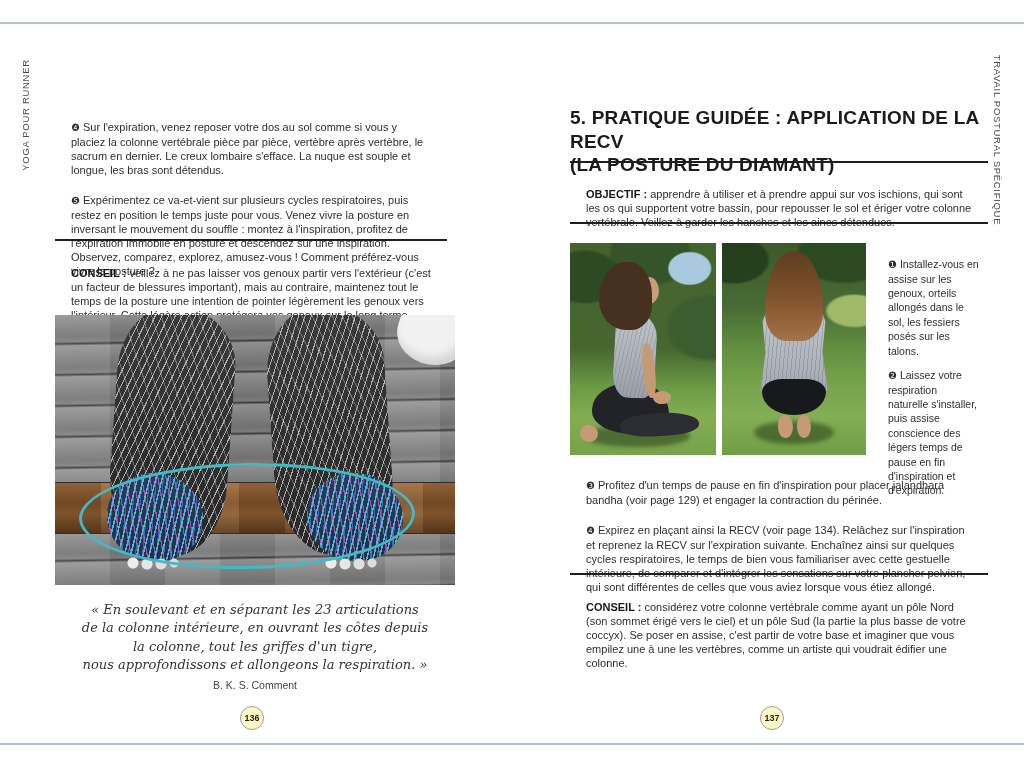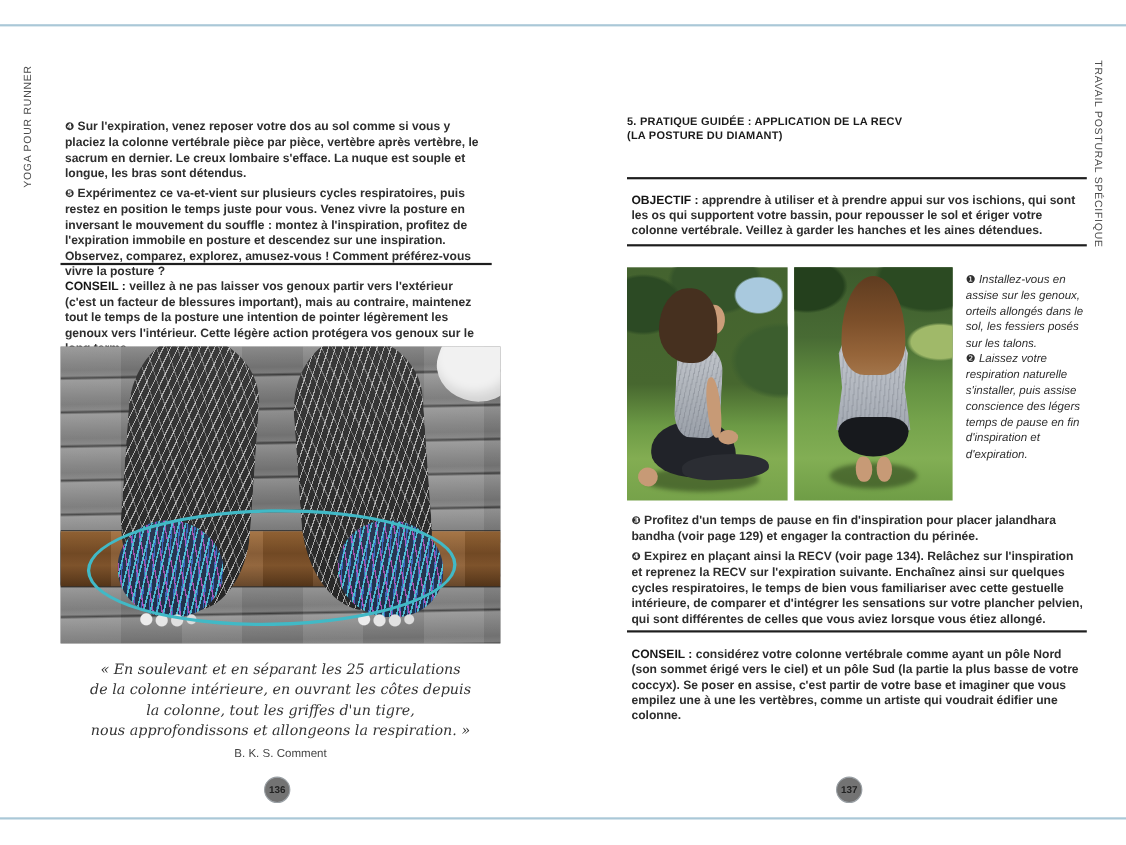--- a/index.html
+++ b/index.html
@@ -14,25 +14,25 @@
   .edge-rule.bottom{top:743px;}
   .margin-label{
     font-size:9.5px;letter-spacing:.7px;color:#4a4a4a;white-space:nowrap;
     height:14px;line-height:14px;text-align:center;
   }
   .margin-label.left{left:-44px;top:108px;width:140px;transform:rotate(-90deg);}
   .margin-label.right{left:897px;top:133px;width:200px;transform:rotate(90deg);}
   .pagenum{
     width:22px;height:22px;border:1px solid #9aa0a5;border-radius:50%;
     display:flex;align-items:center;justify-content:center;
-    font-size:9px;font-weight:bold;color:#222;background:#737373;
+    font-size:9px;font-weight:bold;color:#222;background:#fef9c3;
   }
   
   .body-txt{font-size:11px;line-height:1.28;}
-  .body-txt p{margin:4px;font-weight:bold;}
+  .body-txt p{margin:16px;}
   .bullet{font-size:10px;}
   .hrule{height:2px;background:#1e1e1e;}
   strong{color:#161616;}
   
   .lp-steps{left:55px;top:104px;width:392px;}
   .lp-rule1{left:55px;top:239px;width:392px;}
   .lp-conseil{left:55px;top:250px;width:392px;}
   .lp-quote{
     left:55px;top:601px;width:400px;text-align:center;
     font-family:"DejaVu Serif","Liberation Serif",serif;font-style:italic;
@@ -91,27 +91,27 @@
   .hand-blob{
     right:-14px;top:-12px;width:72px;height:62px;background:#f1f1f1;
     border-radius:50% 40% 60% 55%;transform:rotate(18deg);
     box-shadow:inset -6px -6px 10px rgba(0,0,0,.12);
   }
   .ellipse-overlay{
     left:24px;top:148px;width:330px;height:100px;
     border:3px solid #41b9c6;border-radius:50%;transform:rotate(-1deg);
   }
   
-  .rp-heading{left:570px;top:106px;width:420px;font-size:10px;font-weight:bold;
+  .rp-heading{left:570px;top:106px;width:420px;font-size:19px;font-weight:bold;
     line-height:1.24;color:#1b1b1b;letter-spacing:.2px;}
   .rp-rule1{left:570px;top:161px;width:418px;}
   .rp-objectif{left:570px;top:171px;width:418px;}
   .rp-rule2{left:570px;top:222px;width:418px;}
   .rp-side{left:878px;top:247px;width:112px;font-size:10.5px;line-height:1.37;}
-  .rp-side p{margin:0;font-style:italic;}
+  .rp-side p{margin:10px;}
   .rp-steps{left:570px;top:462px;width:422px;}
   .rp-rule3{left:570px;top:573px;width:418px;}
   .rp-conseil{left:570px;top:584px;width:418px;}
   .rp-pagenum{left:760px;top:706px;}
   
   .rp-photo{top:243px;height:212px;overflow:hidden;}
   .rp-photo1{
     left:570px;width:146px;
     background:
       radial-gradient(ellipse 34px 26px at 82% 12%,#a9c9de 0 60%,rgba(169,201,222,0) 66%),
@@ -191,21 +191,21 @@
     <div class="abs leg right"></div>
     <div class="abs foot left"></div>
     <div class="abs foot right"></div>
     <div class="abs toes left"></div>
     <div class="abs toes right"></div>
     <div class="abs hand-blob"></div>
     <div class="abs ellipse-overlay"></div>
   </div>
 
   <div class="abs lp-quote">
-    <div>« En soulevant et en séparant les 25 articulations</div>
+    <div>« En soulevant et en séparant les 23 articulations</div>
     <div>de la colonne intérieure, en ouvrant les côtes depuis</div>
     <div>la colonne, tout les griffes d'un tigre,</div>
     <div>nous approfondissons et allongeons la respiration. »</div>
     <div class="attr">B. K. S. Comment</div>
   </div>
 
   <div class="abs pagenum lp-pagenum">136</div>
 
   <div class="abs rp-heading">
     <div>5. PRATIQUE GUIDÉE : APPLICATION DE LA RECV</div>

